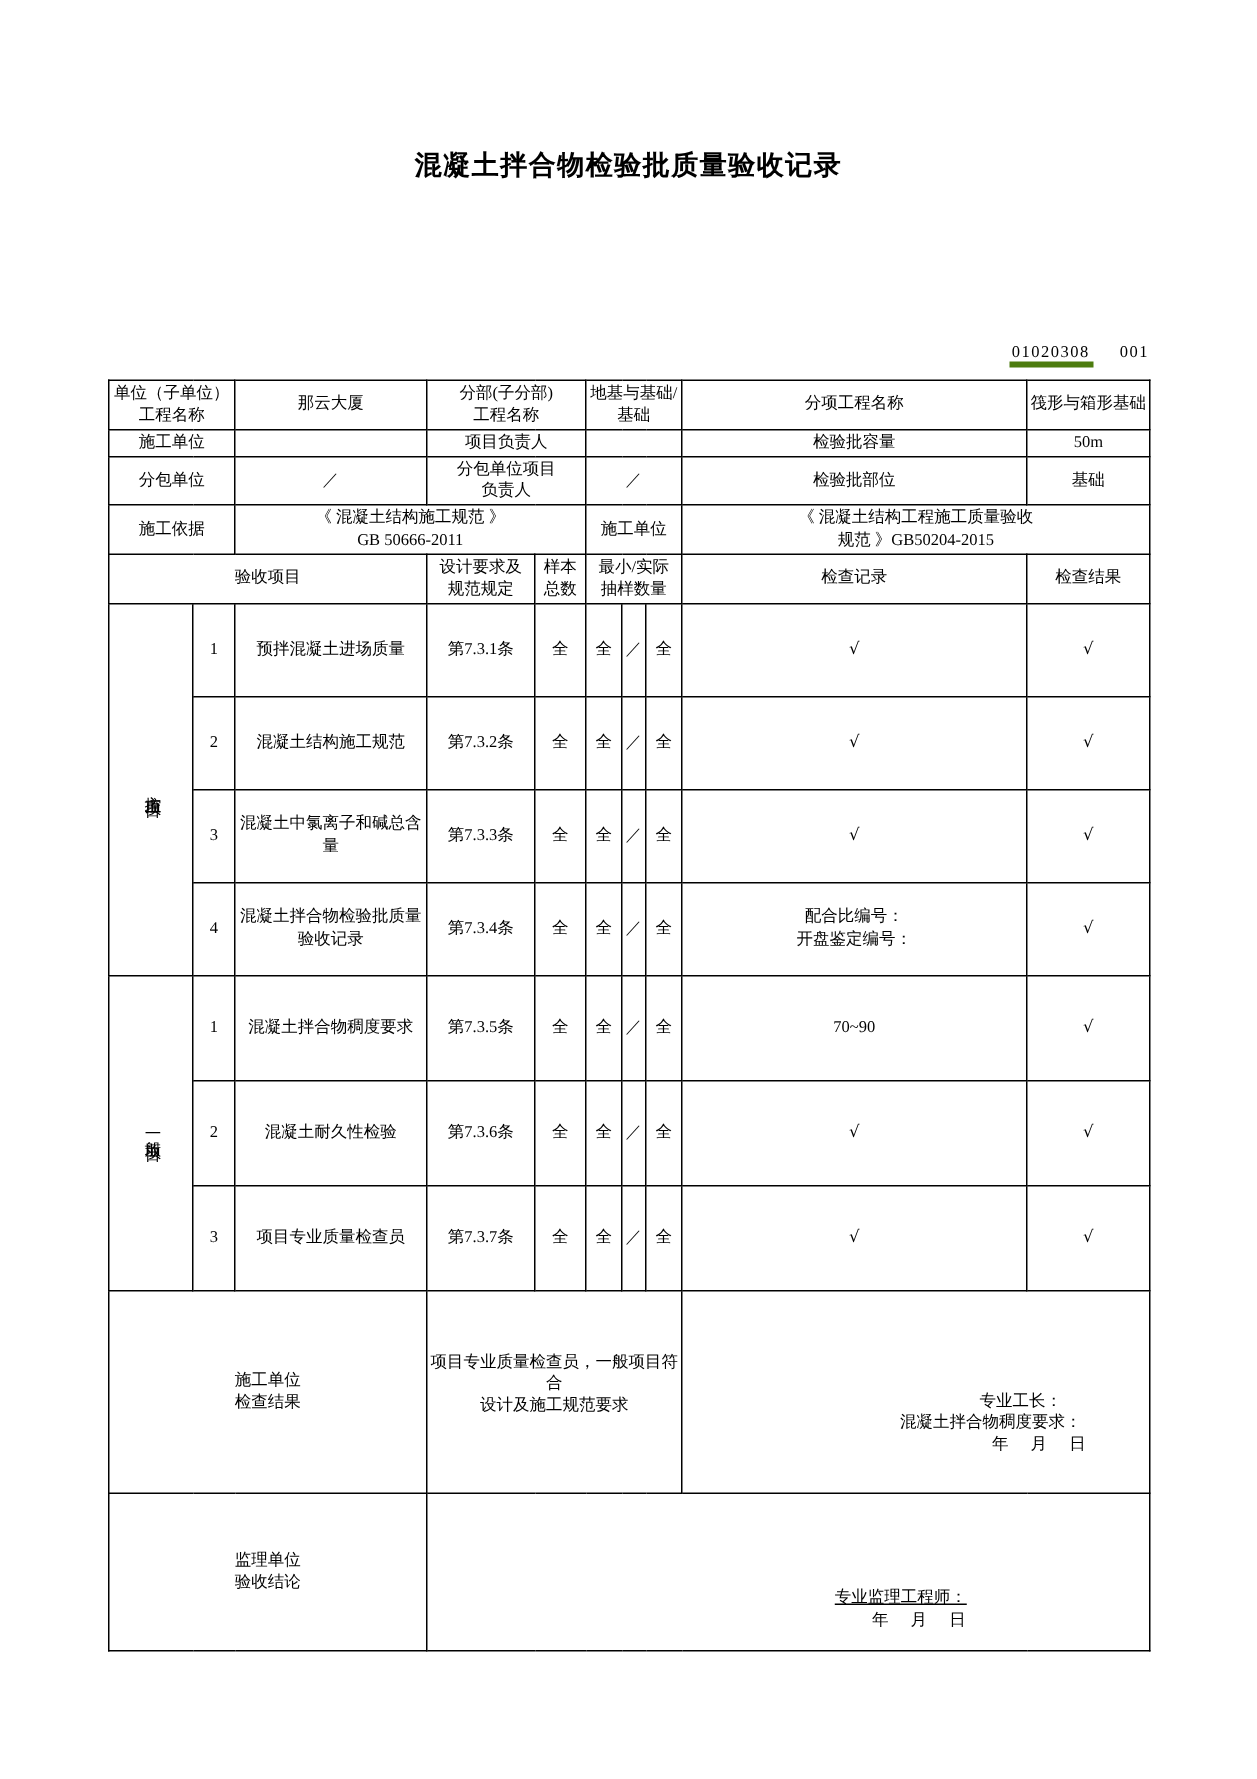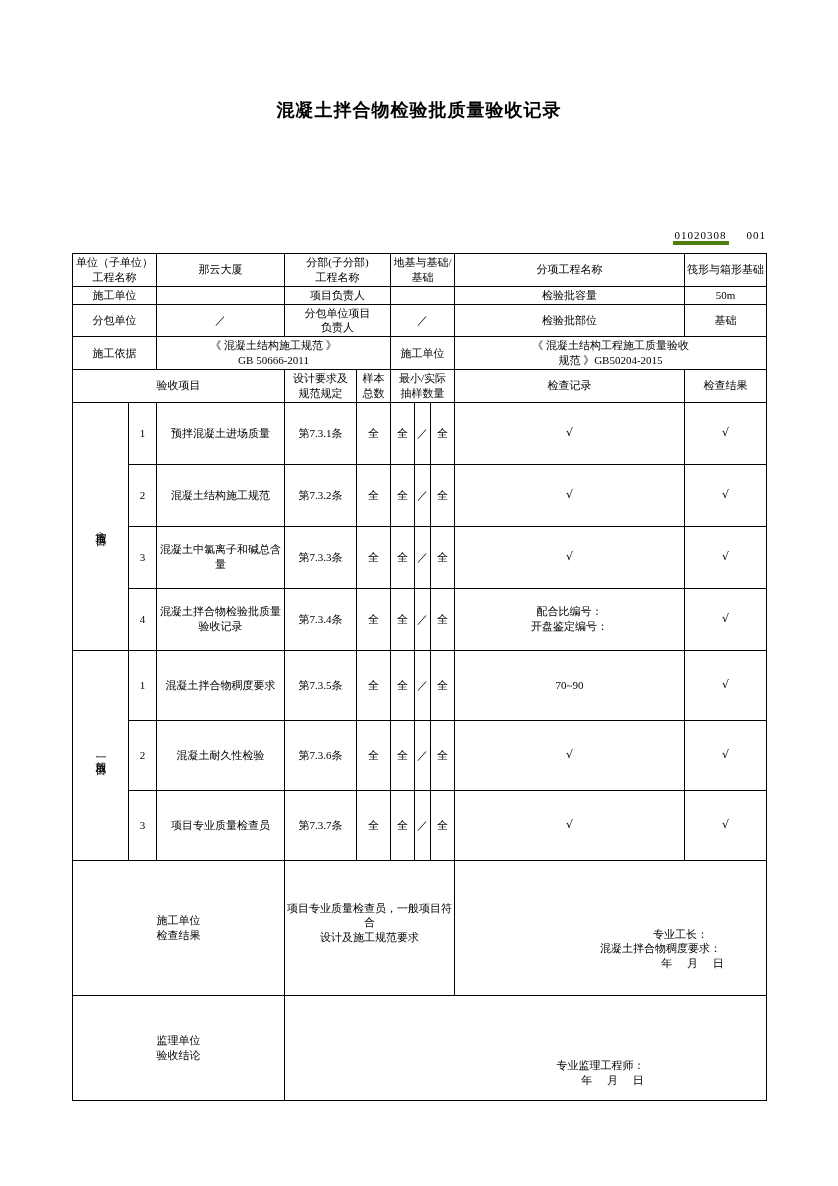--- a/index.html
+++ b/index.html
@@ -92,21 +92,21 @@
   }
   .sig-block .sig1 { display: block; padding-left: 140px; margin-top: 36px;}
   .sig-block .sig2 { display: block; padding-left: 100px;}
   .sig-block .sig3 { display: block; padding-left: 170px; letter-spacing: 6px;}
   .sig-block2 {
     text-align: left;
     font-size: 11px;
     line-height: 2.6;
     padding-left: 40px;
   }
-  .sig-block2 .sg1 { display: block; padding-left: 150px;}
+  .sig-block2 .sg1 { display: block; padding-left: 150px; text-decoration: underline;}
   .sig-block2 .sg2 { display: block; padding-left: 180px; letter-spacing: 6px;}
 </style>
 </head>
 <body>
 
 <div class="page">
 
   <div class="doc-title">混凝土拌合物检验批质量验收记录</div>
 
   <div class="code-line">

